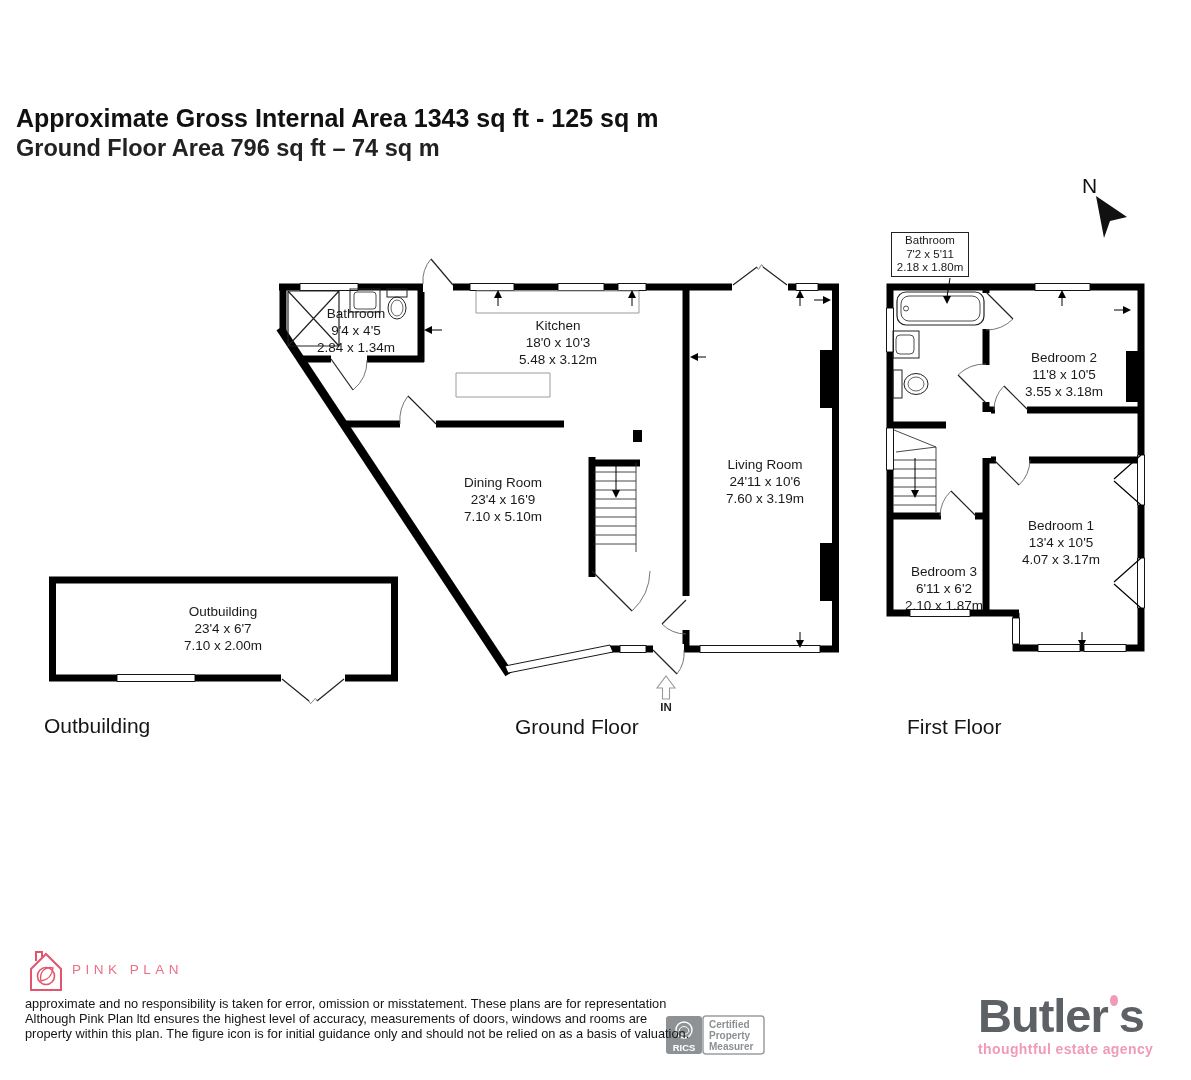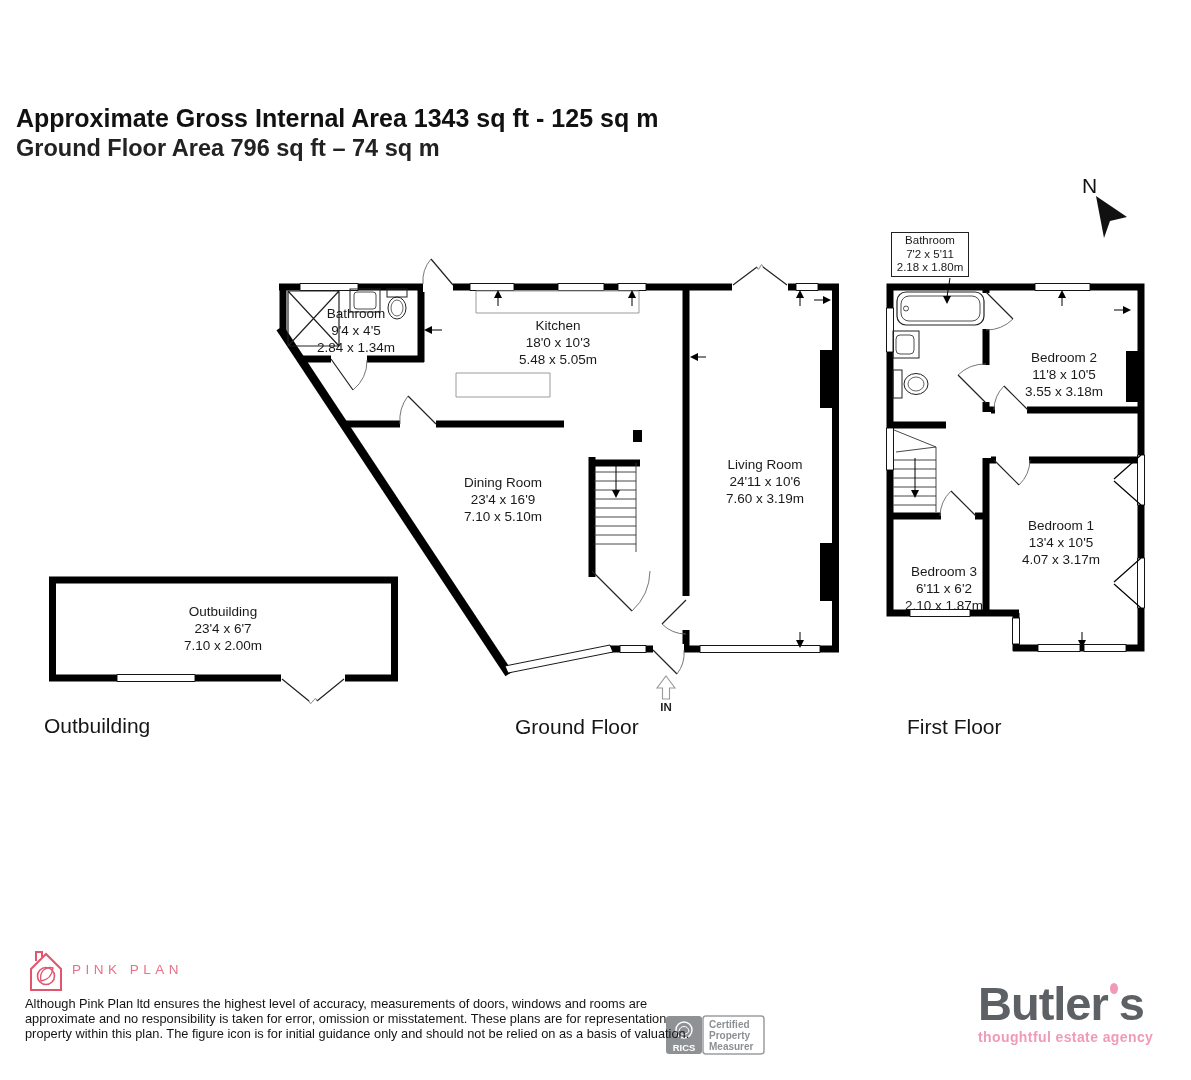--- a/index.html
+++ b/index.html
@@ -15,21 +15,21 @@
   .floorlbl{position:absolute;font-size:21px;color:#161616;white-space:nowrap;}
   .in-lbl{position:absolute;transform:translateX(-50%);font-size:11.5px;font-weight:700;color:#222;}
   .n-lbl{position:absolute;font-size:21px;font-weight:400;color:#111;}
   svg.plan{position:absolute;left:0;top:0;}
   
   .pp-brand{position:absolute;left:72px;top:962px;font-size:13.5px;letter-spacing:4.5px;
             color:#ea7187;font-weight:400;}
   .disc{position:absolute;left:25px;top:997px;font-size:12.8px;line-height:14.9px;color:#141414;}
   .disc div{white-space:nowrap;}
   .butlers{position:absolute;left:978px;top:979px;width:200px;}
-  .butlers-name{font-size:47px;font-weight:700;color:#5d6165;letter-spacing:-1px;line-height:50px;}
+  .butlers-name{font-size:47px;font-weight:700;color:#5d6165;letter-spacing:-1px;line-height:50px;margin-top:12px;}
   .butlers-name .apos{display:inline-block;width:8px;height:11px;background:#f09ab8;
             border-radius:50%;margin:0 1px 0 2px;vertical-align:26px;}
   .butlers-tag{font-size:14px;font-weight:700;color:#f09ab8;letter-spacing:0.4px;margin-top:0px;}
 </style>
 </head>
 <body>
 
 <div class="page">
 
   <div class="hdr">
@@ -172,21 +172,21 @@
   </svg>
 
   <div class="lbl" style="left:356px;top:306px;">
     <div>Bathroom</div>
     <div>9'4 x 4'5</div>
     <div>2.84 x 1.34m</div>
   </div>
   <div class="lbl" style="left:558px;top:318px;">
     <div>Kitchen</div>
     <div>18'0 x 10'3</div>
-    <div>5.48 x 5.05m</div>
+    <div>5.48 x 3.12m</div>
   </div>
   <div class="lbl" style="left:503px;top:475px;text-align:center;">
     <div>Dining Room</div>
     <div>23'4 x 16'9</div>
     <div>7.10 x 5.10m</div>
   </div>
   <div class="lbl" style="left:765px;top:457px;">
     <div>Living Room</div>
     <div>24'11 x 10'6</div>
     <div>7.60 x 3.19m</div>
@@ -218,22 +218,22 @@
   </div>
 
   <div class="floorlbl" style="left:44px;top:714px;">Outbuilding</div>
   <div class="floorlbl" style="left:515px;top:715px;">Ground Floor</div>
   <div class="floorlbl" style="left:884px;top:715px;margin-left:23px;">First Floor</div>
   <div class="in-lbl" style="left:666px;top:701px;">IN</div>
   <div class="n-lbl" style="left:1082px;top:174px;">N</div>
 
   <div class="pp-brand">PINK PLAN</div>
   <div class="disc">
+    <div>approximate and no responsibility is taken for error, omission or misstatement. These plans are for representation</div>
     <div>Although Pink Plan ltd ensures the highest level of accuracy, measurements of doors, windows and rooms are</div>
-    <div>approximate and no responsibility is taken for error, omission or misstatement. These plans are for representation</div>
     <div>property within this plan. The figure icon is for initial guidance only and should not be relied on as a basis of valuation.</div>
   </div>
   <div class="butlers">
     <div class="butlers-name"><span>Butler</span><span class="apos"></span><span>s</span></div>
     <div class="butlers-tag">thoughtful estate agency</div>
   </div>
 
 </div>
 
 </body></html>

